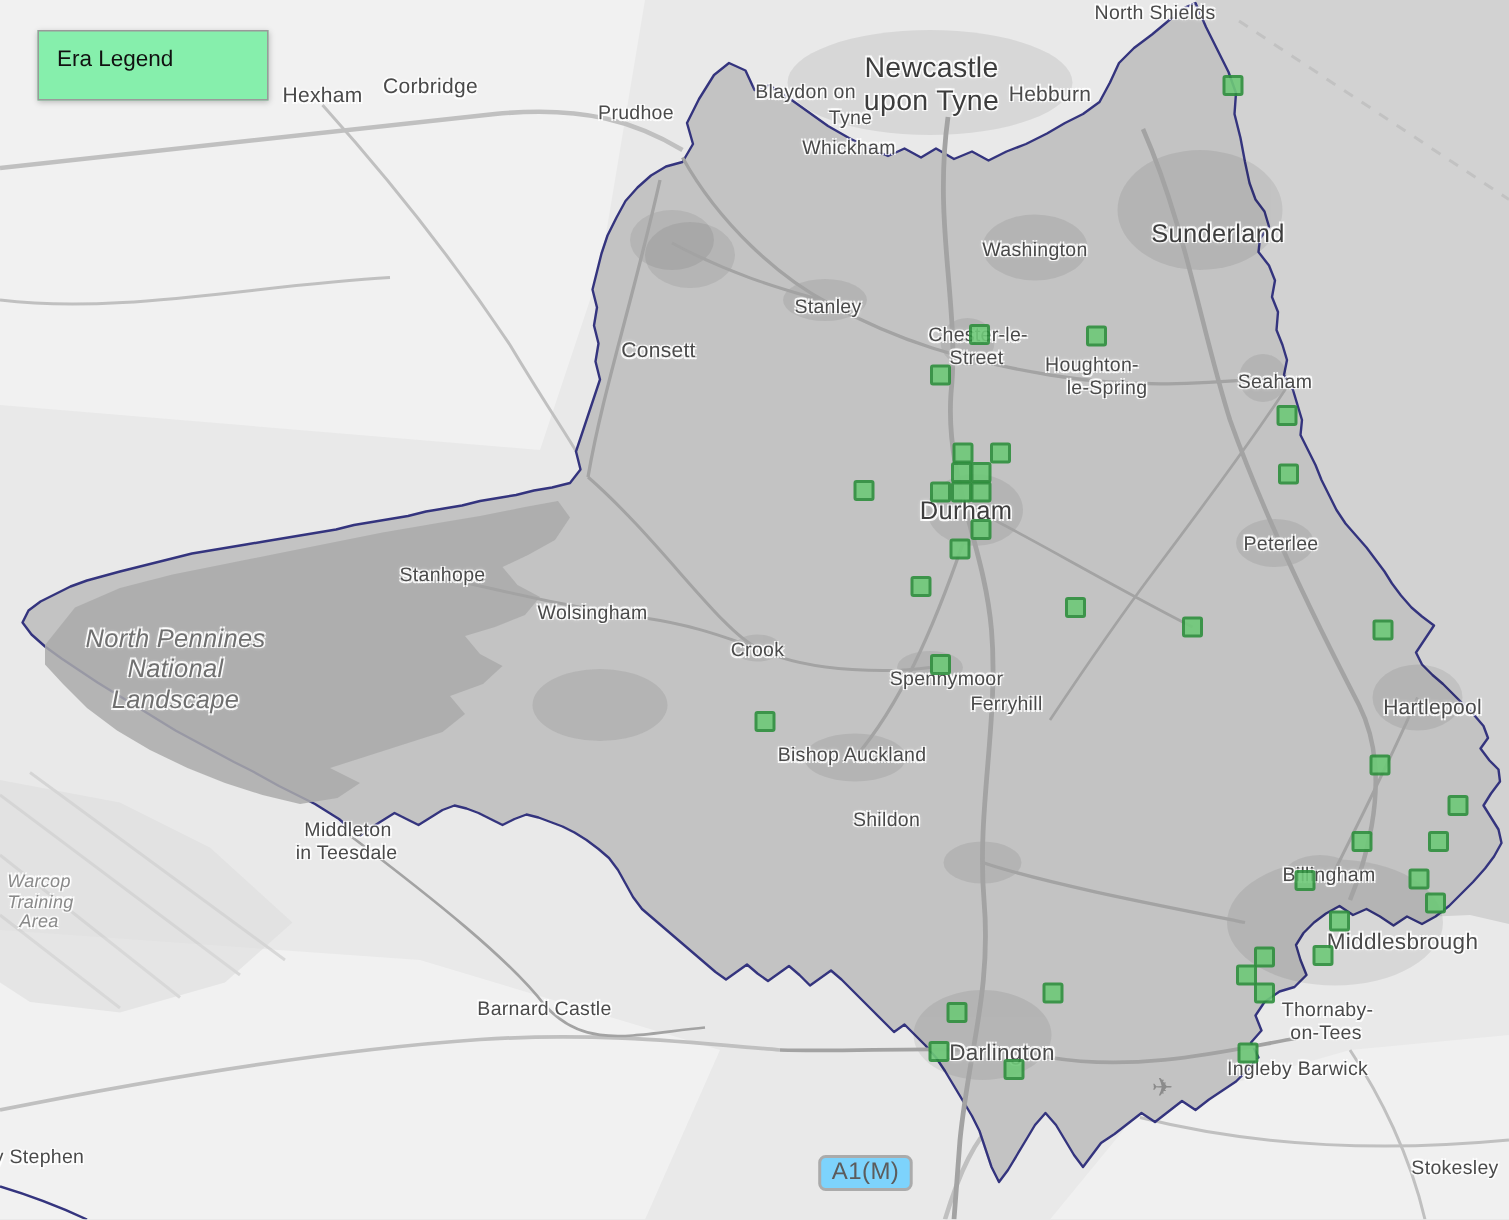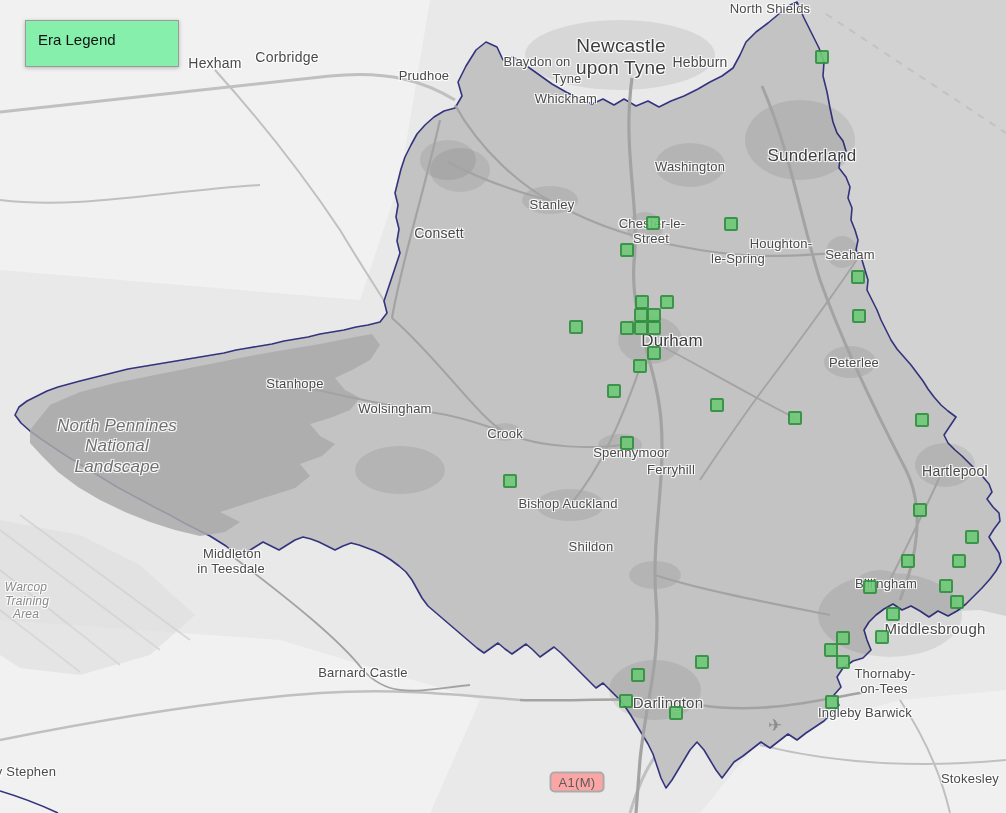--- a/index.html
+++ b/index.html
@@ -20,22 +20,22 @@
   
   #legend{position:absolute;left:25px;top:20px;width:130px;background:#86efac;
     border:1px solid #9a9a9a;box-shadow:0 1px 4px rgba(0,0,0,.25);
     padding:8px 12px 10px 10px;z-index:50;}
   #legend .legend-title{font-size:15px;color:#111;margin:2px 0 8px 2px;}
   .legend-row{display:flex;align-items:center;margin:0 0 7px 0;}
   .legend-swatch{width:15px;height:15px;box-sizing:border-box;border-radius:2px;
     margin-right:9px;flex:0 0 auto;}
   .legend-label{font-size:15px;color:#111;line-height:18px;}
   
-  #road-badge{position:absolute;transform:translate(-50%,-50%);background:#fca5a5;
-    border:2px solid #ababab;border-radius:5px;color:#5c5c5c;font-size:13px;
+  #road-badge{position:absolute;transform:translate(-50%,-50%);background:#7dd3fc;
+    border:2px solid #ababab;border-radius:5px;color:#5c5c5c;font-size:16px;
     padding:1px 7px;letter-spacing:.3px;}
   
   #airport{position:absolute;transform:translate(-50%,-50%) rotate(0deg);
     color:#8b8b8b;font-size:17px;pointer-events:none;}
 </style>
 </head>
 <body>
 
 <div id="stage">
 
@@ -173,26 +173,26 @@
       <div class="map-label" style="left: 287px; top: 57px; font-size: 14px;">Corbridge</div>
       <div class="map-label" style="left: 424px; top: 75px; font-size: 13px;">Prudhoe</div>
       <div class="map-label" style="left: 537px; top: 61px; font-size: 13px;">Blaydon on</div>
       <div class="map-label" style="left: 567px; top: 78px; font-size: 13px;">Tyne</div>
       <div class="map-label" style="left: 566px; top: 98px; font-size: 13px;">Whickham</div>
       <div class="map-label" style="left: 690px; top: 166px; font-size: 13px;">Washington</div>
       <div class="map-label" style="left: 812px; top: 156px; font-size: 17px; color: rgb(61, 61, 61);">Sunderland</div>
       <div class="map-label" style="left: 552px; top: 204px; font-size: 13px;">Stanley</div>
       <div class="map-label" style="left: 652px; top: 223px; font-size: 13px;">Chester-le-</div>
       <div class="map-label" style="left: 651px; top: 238px; font-size: 13px;">Street</div>
-      <div class="map-label" style="left: 781px; top: 243px; font-size: 13px;">Houghton-</div>
+      <div class="map-label" style="left: 728px; top: 243px; font-size: 13px;">Houghton-</div>
       <div class="map-label" style="left: 738px; top: 258px; font-size: 13px;">le-Spring</div>
       <div class="map-label" style="left: 850px; top: 254px; font-size: 13px;">Seaham</div>
       <div class="map-label" style="left: 439px; top: 233px; font-size: 14px;">Consett</div>
       <div class="map-label" style="left: 854px; top: 362px; font-size: 13px;">Peterlee</div>
-      <div class="map-label" style="left: 672px; top: 341px; font-size: 17px; color: rgb(61, 61, 61);">Durham</div>
+      <div class="map-label" style="left: 644px; top: 341px; font-size: 17px; color: rgb(61, 61, 61);">Durham</div>
       <div class="map-label" style="left: 295px; top: 383px; font-size: 13px;">Stanhope</div>
       <div class="map-label" style="left: 395px; top: 408px; font-size: 13px;">Wolsingham</div>
       <div class="map-label italic" style="left: 117px; top: 426px; font-size: 17px; color: rgb(111, 111, 111);">North Pennines</div>
       <div class="map-label italic" style="left: 117px; top: 446px; font-size: 17px; color: rgb(111, 111, 111);">National</div>
       <div class="map-label italic" style="left: 117px; top: 467px; font-size: 17px; color: rgb(111, 111, 111);">Landscape</div>
       <div class="map-label" style="left: 505px; top: 433px; font-size: 13px;">Crook</div>
       <div class="map-label" style="left: 631px; top: 452px; font-size: 13px;">Spennymoor</div>
       <div class="map-label" style="left: 671px; top: 469px; font-size: 13px;">Ferryhill</div>
       <div class="map-label" style="left: 568px; top: 503px; font-size: 13px;">Bishop Auckland</div>
       <div class="map-label" style="left: 232px; top: 553px; font-size: 13px;">Middleton</div>

